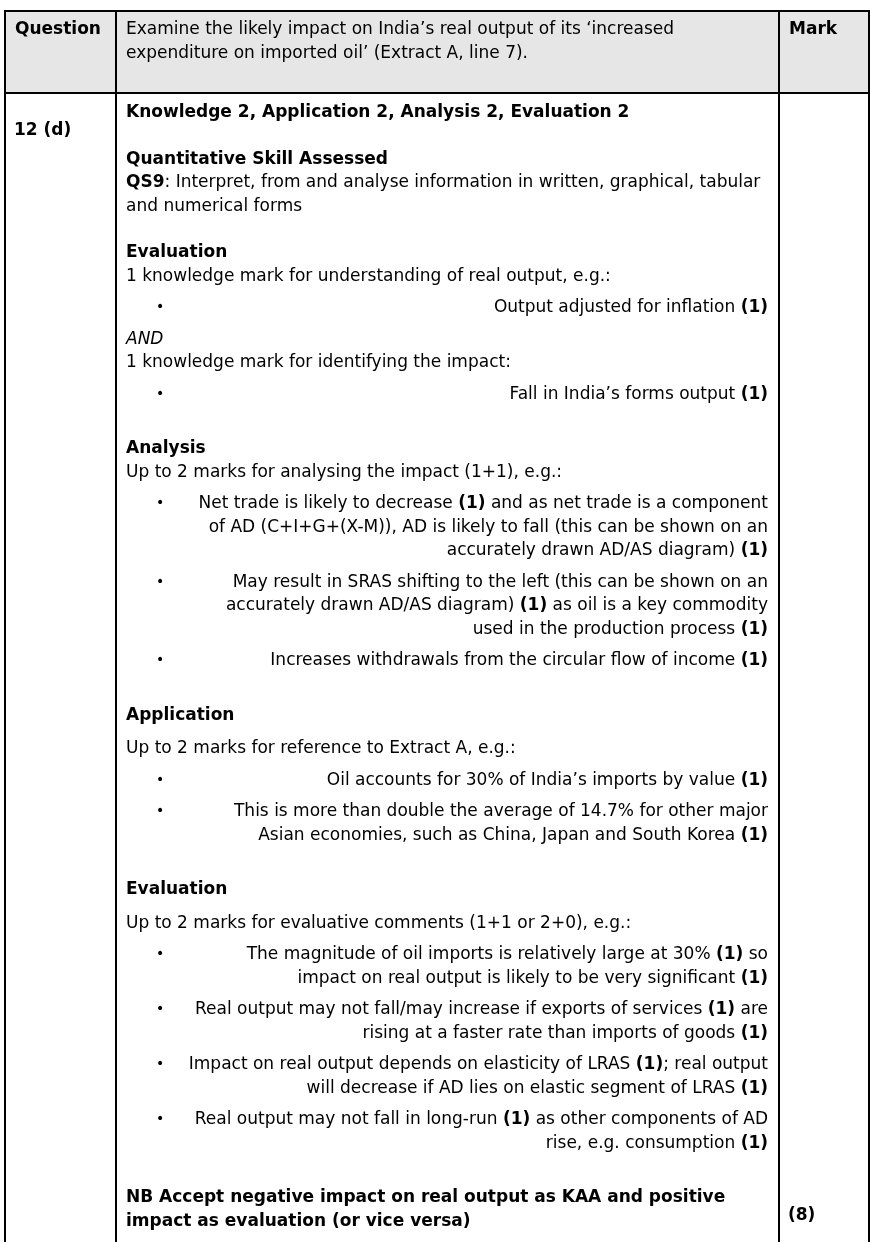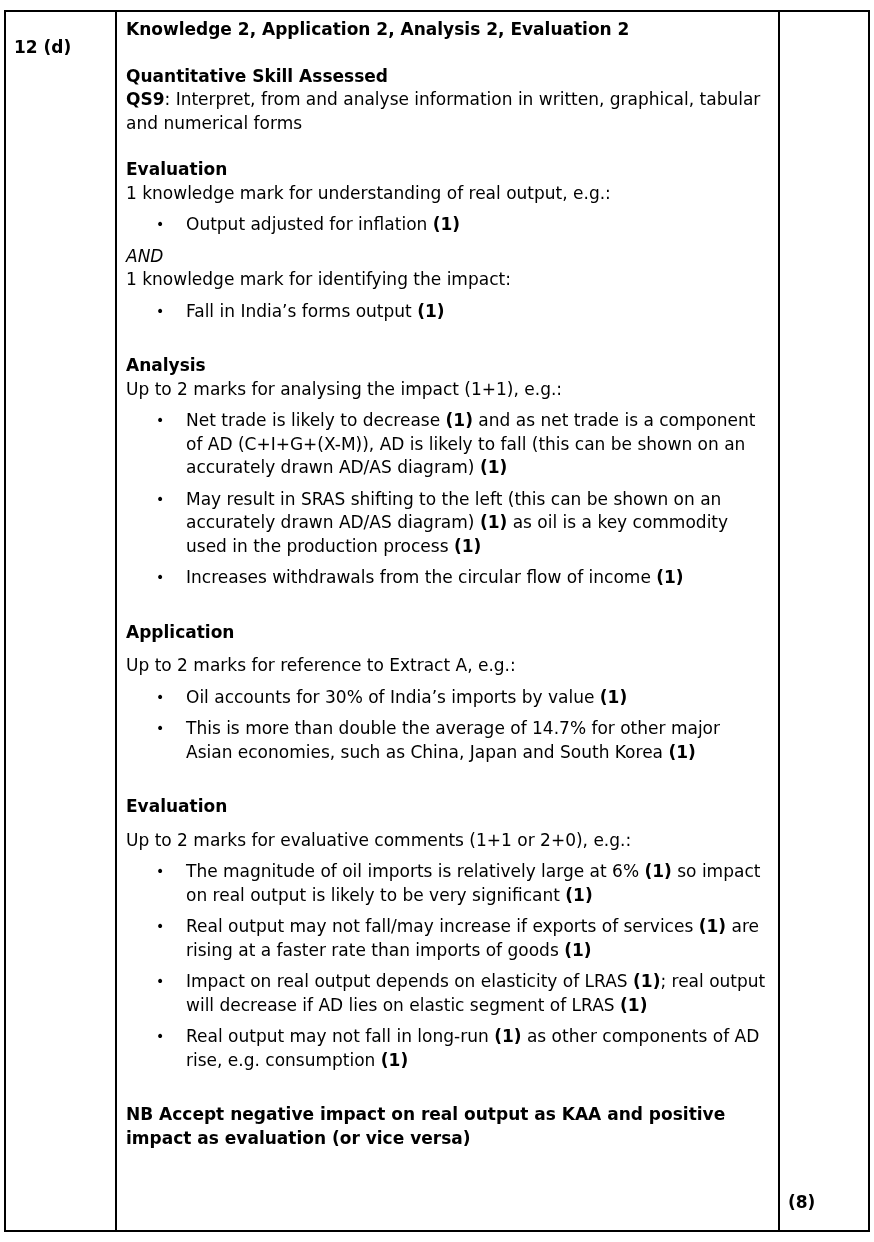--- a/index.html
+++ b/index.html
@@ -58,33 +58,38 @@
   .spacer.sm { height: 10px; }
   .bullet {
     display: flex;
     margin: 8px 0 8px 30px;
   }
   .bullet .dot {
     flex: none;
     width: 30px;
     font-size: 14px;
   }
-  .bullet .btext { flex: 1; }
+  .bullet .btext { flex: 1; text-align: right; }
 </style>
 </head>
 <body>
 
 <div class="sheet">
   <table class="ms">
     <colgroup>
         <col class="c1">
         <col class="c2">
         <col class="c3">
       </colgroup>
     <tbody>
+        <tr class="head">
+      <td class="lbl">Question</td>
+      <td>Examine the likely impact on India’s real output of its ‘increased expenditure on imported oil’ (Extract A, line 7).</td>
+      <td class="lbl">Mark</td>
+    </tr>
     <tr class="body">
       <td class="qcell">12 (d)</td>
       <td class="ccell">
         <div id="content">
               <div class="heading"><span class="b">Knowledge 2, Application 2, Analysis 2, Evaluation 2</span></div>
               <div class="spacer"></div>
               <div class="heading"><span class="b">Quantitative Skill Assessed</span></div>
               <div class="para"><span class="b">QS9</span><span>: Interpret, from and analyse information in written, graphical, tabular and numerical forms</span></div>
               <div class="spacer"></div>
               <div class="heading"><span class="b">Evaluation</span></div>
@@ -125,21 +130,21 @@
               <div class="bullet">
                 <span class="dot">•</span>
                 <span class="btext"><span>This is more than double the average of 14.7% for other major Asian economies, such as China, Japan and South Korea </span><span class="b">(1)</span></span>
               </div>
               <div class="spacer"></div>
               <div class="heading"><span class="b">Evaluation</span></div>
               <div class="spacer sm"></div>
               <div class="para"><span>Up to 2 marks for evaluative comments (1+1 or 2+0), e.g.:</span></div>
               <div class="bullet">
                 <span class="dot">•</span>
-                <span class="btext"><span>The magnitude of oil imports is relatively large at 6% </span><span class="b">(1)</span><span> so impact on real output is likely to be very significant </span><span class="b">(1)</span></span>
+                <span class="btext"><span>The magnitude of oil imports is relatively large at 30% </span><span class="b">(1)</span><span> so impact on real output is likely to be very significant </span><span class="b">(1)</span></span>
               </div>
               <div class="bullet">
                 <span class="dot">•</span>
                 <span class="btext"><span>Real output may not fall/may increase if exports of services </span><span class="b">(1)</span><span> are rising at a faster rate than imports of goods </span><span class="b">(1)</span></span>
               </div>
               <div class="bullet">
                 <span class="dot">•</span>
                 <span class="btext"><span>Impact on real output depends on elasticity of LRAS </span><span class="b">(1)</span><span>; real output will decrease if AD lies on elastic segment of LRAS </span><span class="b">(1)</span></span>
               </div>
               <div class="bullet">

